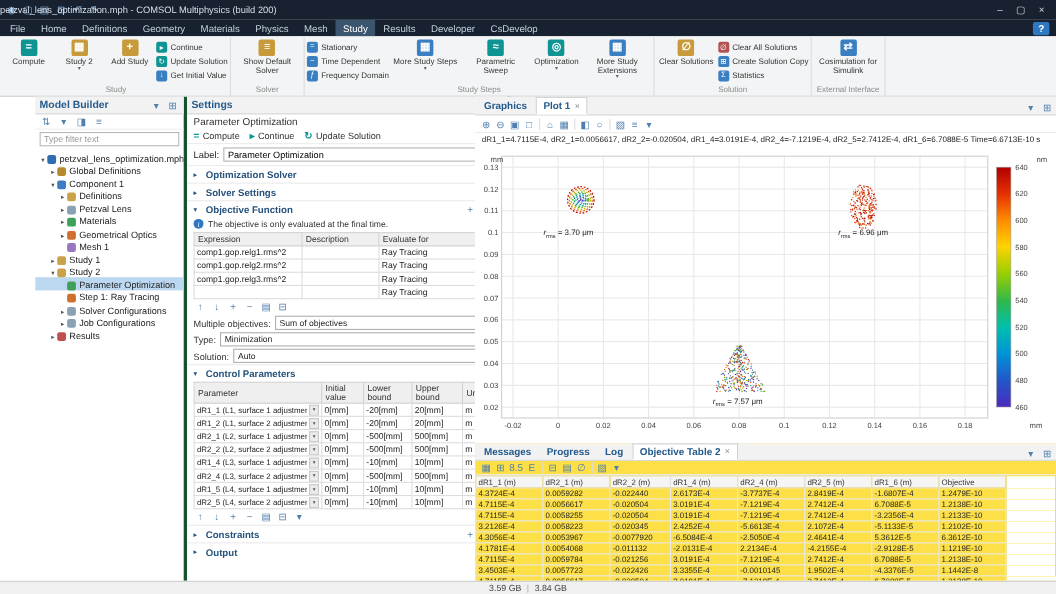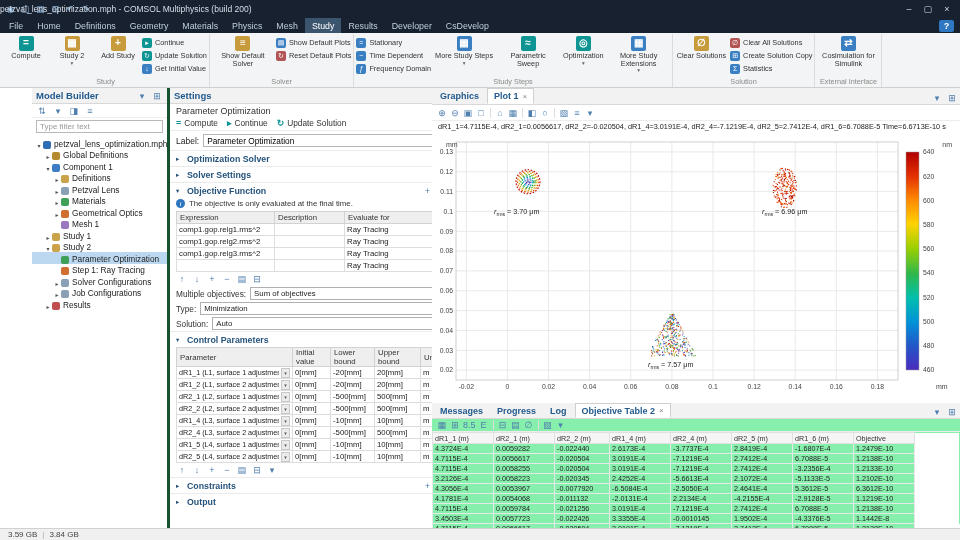--- a/index.html
+++ b/index.html
@@ -89,34 +89,34 @@
   #graphics{position:absolute;left:0;top:0;width:528px;height:315px;border-bottom:1px solid #c8c8c8;}
   .g-tabs{height:17px;background:#f2f2f2;border-bottom:1px solid #d8d8d8;display:flex;align-items:flex-end;padding:0 2px;gap:2px;}
   .gtab{font-size:9px;color:#235a8c;font-weight:bold;padding:0 6px;height:16px;display:flex;align-items:center;gap:4px;}
   .gtab.active{background:#fff;border:1px solid #d0d0d0;border-bottom:1px solid #fff;}
   .tab-close{color:#888;font-size:8px;font-weight:normal;}
   .g-toolbar{height:16px;display:flex;align-items:center;gap:1px;padding:0 4px;border-bottom:1px solid #ececec;}
   .param-line{height:12px;line-height:12px;font-size:7.3px;color:#222;padding:0 6px;white-space:nowrap;overflow:hidden;}
   .plot-wrap{position:absolute;left:0;top:46px;width:528px;height:270px;background:#fff;}
 
   
-  #bottom-panel{position:absolute;left:0;top:315px;width:528px;height:125px;background:#86efac;}
+  #bottom-panel{position:absolute;left:0;top:315px;width:528px;height:125px;background:#fde047;}
   .b-tabs{background:#f2f2f2;border-bottom:1px solid #d8d8d8;display:flex;align-items:flex-end;height:16px;padding:0 2px;}
   #b-tabs-items{display:flex;align-items:flex-end;gap:2px;}
   .btab{font-size:9px;color:#235a8c;font-weight:bold;padding:0 6px;height:15px;display:flex;align-items:center;gap:4px;}
   .btab.active{background:#fff;border:1px solid #d0d0d0;border-bottom:1px solid #fff;}
   .b-toolbar{height:13px;display:flex;align-items:center;gap:1px;padding:0 4px;border-bottom:1px solid #ececec;}
   .b-table-wrap{position:absolute;left:0;top:29px;right:0;bottom:0;overflow:hidden;}
   table.btable{width:100%;border-collapse:collapse;table-layout:fixed;}
   .btable th{background:#f5f5f5;border:1px solid #e0e0e0;font-weight:normal;text-align:left;font-size:7.2px;color:#333;height:11px;padding:0 2px;white-space:nowrap;overflow:hidden;}
   .btable td{border:1px solid #e8e8e8;font-size:7.2px;height:9.3px;padding:0 2px;white-space:nowrap;overflow:hidden;color:#222;}
   .btable .filler{background:#fff;border:none;}
 
   
-  .statusbar{position:absolute;left:0;top:528px;width:960px;height:12px;background:#f0f0f0;border-top:1px solid #d0d0d0;display:flex;align-items:center;justify-content:flex-start;font-size:8px;color:#444;padding:0 8px;gap:5px;}
+  .statusbar{position:absolute;left:0;top:528px;width:960px;height:12px;background:#f0f0f0;border-top:1px solid #d0d0d0;display:flex;align-items:center;justify-content:center;font-size:8px;color:#444;padding:0 8px;gap:5px;}
   .sb-sep{color:#aaa;}
 </style>
 </head>
 <body>
 
 <div class="titlebar">
   <div id="qa" style="display:flex;gap:2px;">
       <span class="qa-icon">◉</span>
       <span class="qa-icon">▢</span>
       <span class="qa-icon">▤</span>
@@ -180,30 +180,20 @@
           </div>
         </div>
       </div>
       <div class="rg-label">Study</div>
     </div>
     <div class="rgroup">
       <div class="rg-items">
         <div class="rbig">
           <span class="ric" style="background: rgb(199, 155, 59);">≡</span>
           <span class="rbig-label">Show Default Solver</span>
-        </div>
-        <div class="rstack">
-          <div class="rsmall">
-            <span class="ric" style="background: rgb(58, 127, 193);">▤</span>
-            <span>Show Default Plots</span>
-          </div>
-          <div class="rsmall">
-            <span class="ric" style="background: rgb(179, 84, 84);">↻</span>
-            <span>Reset Default Plots</span>
-          </div>
         </div>
       </div>
       <div class="rg-label">Solver</div>
     </div>
     <div class="rgroup">
       <div class="rg-items">
         <div class="rstack">
           <div class="rsmall">
             <span class="ric" style="background: rgb(58, 127, 193);">=</span>
             <span>Stationary</span>

